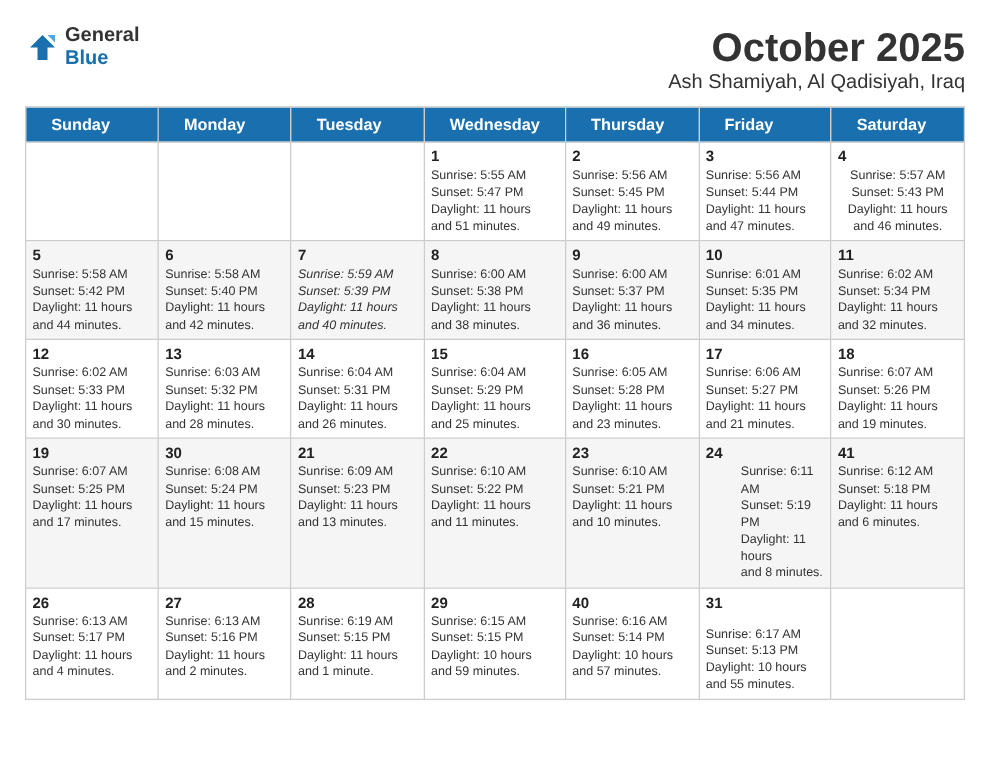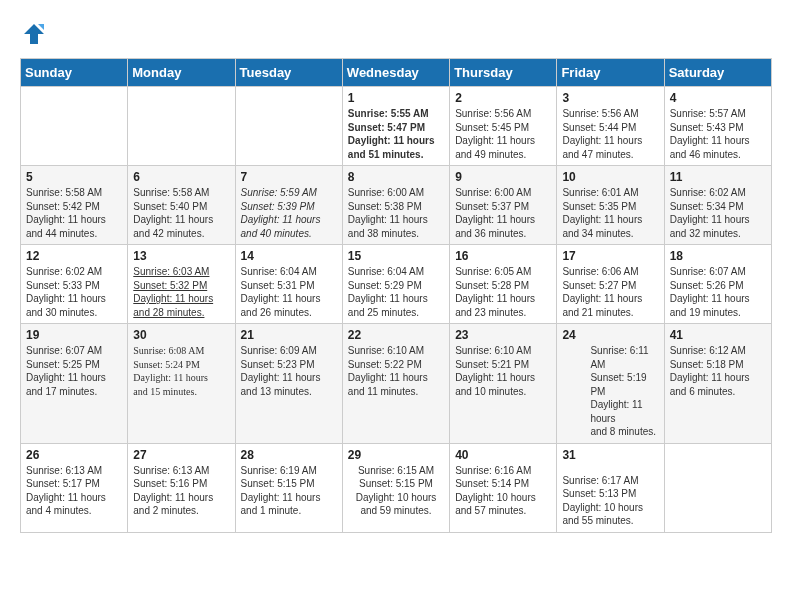--- a/index.html
+++ b/index.html
@@ -53,21 +53,21 @@
       color: #333;
     }
     table {
       width: 100%;
       border-collapse: collapse;
     }
     thead th {
       background-color: #1a6faf;
       color: white;
       font-size: 13px;
-      padding: 6px 4px;
+      padding: 6px 20px;
       text-align: left;
       border: 1px solid #ccc;
     }
     td {
       vertical-align: top;
       border: 1px solid #ccc;
       padding: 4px 5px;
       font-size: 10.5px;
       color: #222;
       width: calc(100% / 7);
@@ -97,22 +97,28 @@
 </head>
 <body>
 
 <div class="header">
   <div class="logo">
     <svg class="logo-icon" viewBox="0 0 28 28" xmlns="http://www.w3.org/2000/svg">
       <rect width="28" height="28" fill="white"></rect>
       <path d="M14 4 L24 14 L18 14 L18 24 L10 24 L10 14 L4 14 Z" fill="#1a6faf"></path>
       <path d="M18 4 L24 4 L24 10 Z" fill="#4da6e8"></path>
     </svg>
+    <div class="logo-text">
+      <span class="logo-general">General</span>
+      <span class="logo-blue">Blue</span>
+    </div>
   </div>
   <div class="title-block">
+    <div class="month-title">October 2025</div>
+    <div class="location-title">Ash Shamiyah, Al Qadisiyah, Iraq</div>
   </div>
 </div>
 
 <table>
   <thead>
     <tr>
     <th>Sunday</th>
         <th>Monday</th>
         <th>Tuesday</th>
         <th>Wednesday</th>
@@ -121,42 +127,42 @@
         <th>Saturday</th>
       </tr>
   </thead>
   <tbody id="calendar-body">
   <tr>
         <td class="empty-cell"></td>
         <td class="empty-cell"></td>
         <td class="empty-cell"></td>
         <td>
           <div class="day-number">1</div>
-          <div class="day-info" style="white-space: pre-line; font-weight: bold;">Sunrise: 5:55 AM
+          <div class="day-info" style="white-space: pre-line;">Sunrise: 5:55 AM
 Sunset: 5:47 PM
 Daylight: 11 hours
 and 51 minutes.</div>
         </td>
         <td>
           <div class="day-number">2</div>
           <div class="day-info" style="white-space: pre-line;">Sunrise: 5:56 AM
 Sunset: 5:45 PM
 Daylight: 11 hours
 and 49 minutes.</div>
         </td>
         <td>
           <div class="day-number">3</div>
           <div class="day-info" style="white-space: pre-line;">Sunrise: 5:56 AM
 Sunset: 5:44 PM
 Daylight: 11 hours
 and 47 minutes.</div>
         </td>
         <td>
           <div class="day-number">4</div>
-          <div class="day-info" style="white-space: pre-line;">Sunrise: 5:57 AM
+          <div class="day-info" style="white-space: pre-line; text-align: center;">Sunrise: 5:57 AM
 Sunset: 5:43 PM
 Daylight: 11 hours
 and 46 minutes.</div>
         </td>
       </tr>
       <tr>
         <td>
           <div class="day-number">5</div>
           <div class="day-info" style="white-space: pre-line;">Sunrise: 5:58 AM
 Sunset: 5:42 PM
@@ -209,21 +215,21 @@
       <tr>
         <td>
           <div class="day-number">12</div>
           <div class="day-info" style="white-space: pre-line;">Sunrise: 6:02 AM
 Sunset: 5:33 PM
 Daylight: 11 hours
 and 30 minutes.</div>
         </td>
         <td>
           <div class="day-number">13</div>
-          <div class="day-info" style="white-space: pre-line; text-decoration: underline;">Sunrise: 6:03 AM
+          <div class="day-info" style="white-space: pre-line;">Sunrise: 6:03 AM
 Sunset: 5:32 PM
 Daylight: 11 hours
 and 28 minutes.</div>
         </td>
         <td>
           <div class="day-number">14</div>
           <div class="day-info" style="white-space: pre-line;">Sunrise: 6:04 AM
 Sunset: 5:31 PM
 Daylight: 11 hours
 and 26 minutes.</div>
@@ -260,21 +266,21 @@
       <tr>
         <td>
           <div class="day-number">19</div>
           <div class="day-info" style="white-space: pre-line;">Sunrise: 6:07 AM
 Sunset: 5:25 PM
 Daylight: 11 hours
 and 17 minutes.</div>
         </td>
         <td>
           <div class="day-number">30</div>
-          <div class="day-info" style="white-space: pre-line; font-family: Liberation Serif, serif;">Sunrise: 6:08 AM
+          <div class="day-info" style="white-space: pre-line;">Sunrise: 6:08 AM
 Sunset: 5:24 PM
 Daylight: 11 hours
 and 15 minutes.</div>
         </td>
         <td>
           <div class="day-number">21</div>
           <div class="day-info" style="white-space: pre-line;">Sunrise: 6:09 AM
 Sunset: 5:23 PM
 Daylight: 11 hours
 and 13 minutes.</div>
@@ -325,21 +331,21 @@
         </td>
         <td>
           <div class="day-number">28</div>
           <div class="day-info" style="white-space: pre-line;">Sunrise: 6:19 AM
 Sunset: 5:15 PM
 Daylight: 11 hours
 and 1 minute.</div>
         </td>
         <td>
           <div class="day-number">29</div>
-          <div class="day-info" style="white-space: pre-line; text-align: center;">Sunrise: 6:15 AM
+          <div class="day-info" style="white-space: pre-line;">Sunrise: 6:15 AM
 Sunset: 5:15 PM
 Daylight: 10 hours
 and 59 minutes.</div>
         </td>
         <td>
           <div class="day-number">40</div>
           <div class="day-info" style="white-space: pre-line;">Sunrise: 6:16 AM
 Sunset: 5:14 PM
 Daylight: 10 hours
 and 57 minutes.</div>

